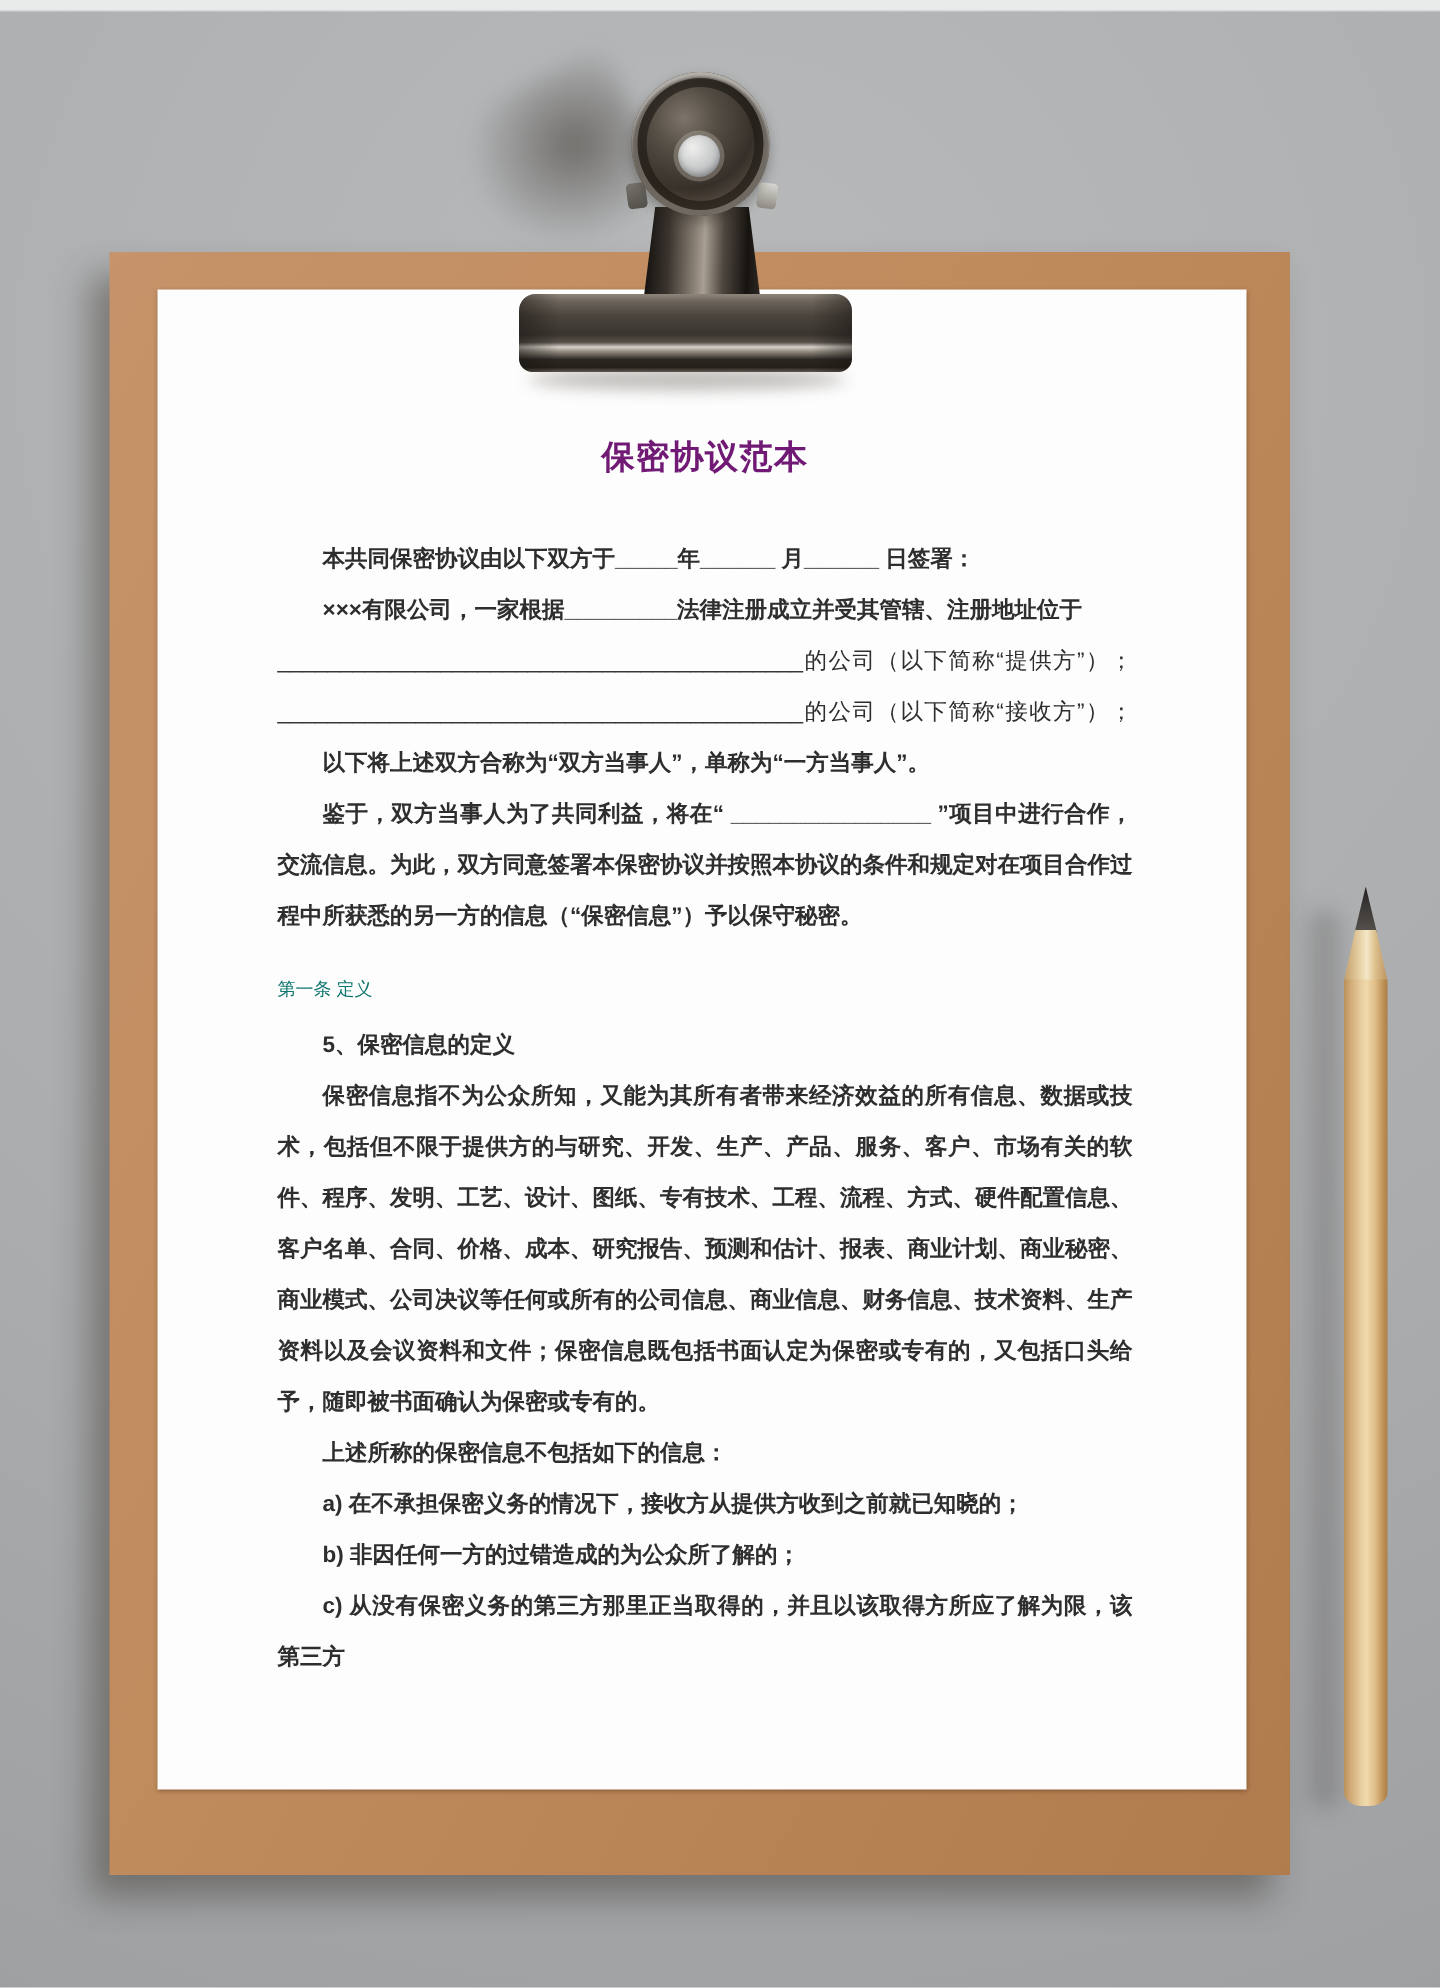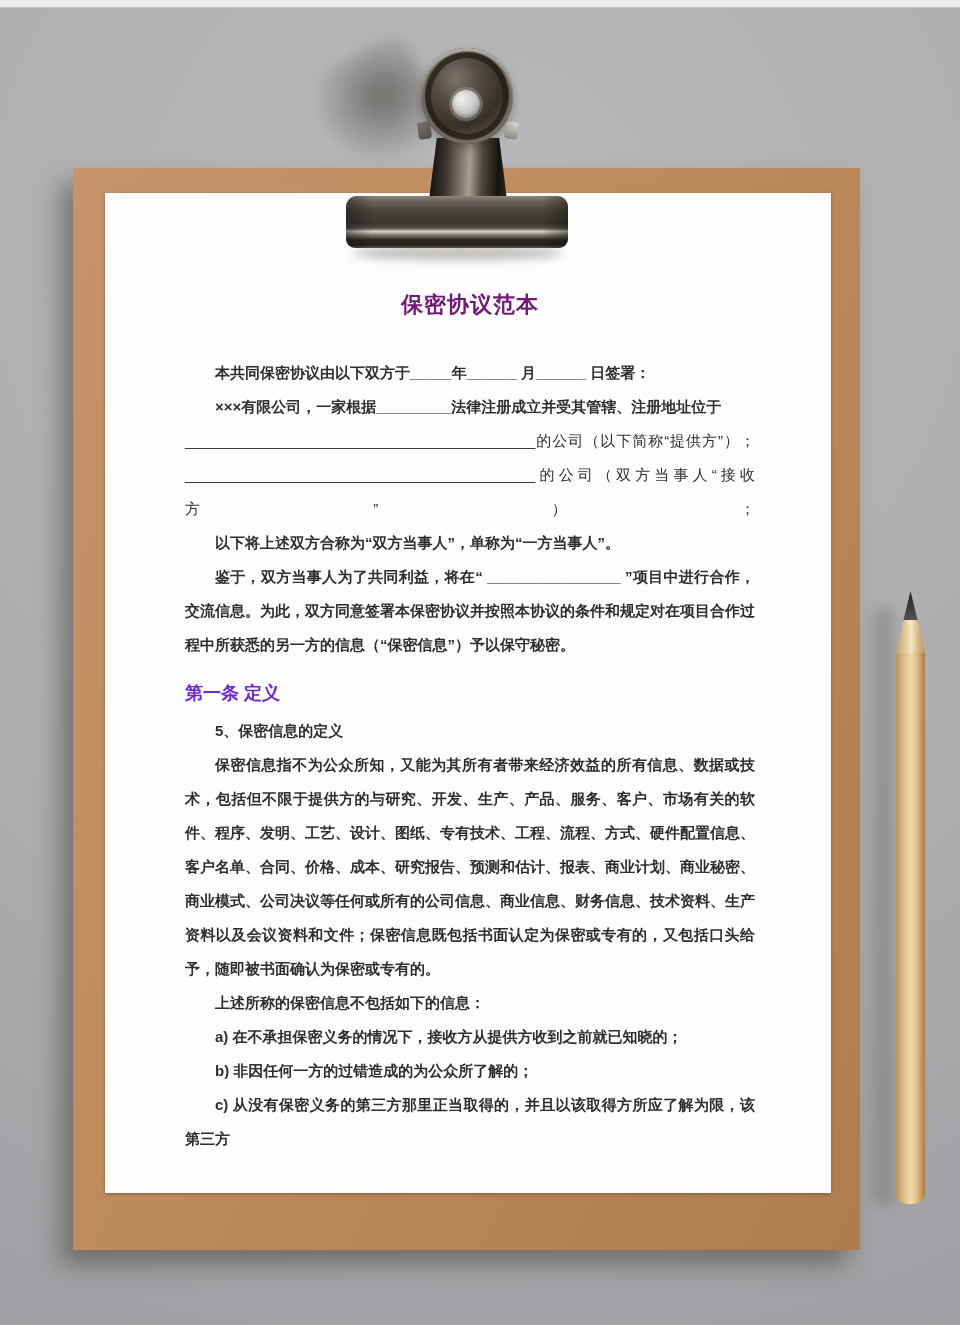--- a/index.html
+++ b/index.html
@@ -26,21 +26,21 @@
     position:absolute;left:80px;top:99px;width:570px;
     font-size:15px;line-height:34px;color:#2e2e2e;text-align:justify;
   }
   .doc-title{
     font-size:22px;line-height:26px;font-weight:bold;color:#701a75;
     text-align:center;margin:0 0 38px;letter-spacing:1px;
   }
   .para{margin:0;}
   .indent{text-indent:2em;font-weight:bold;}
   .fill{text-align-last:justify;}
-  .section-heading{font-weight:bold;margin:14px 0 4px;font-size:18px;color:#6d28d9;}
+  .section-heading{font-weight:normal;margin:14px 0 4px;font-size:12px;color:#0f766e;}
 
   
   .clip-wall-shadow{
     position:absolute;left:315px;top:52px;width:120px;height:118px;
     background:radial-gradient(ellipse at 62% 42%, rgba(55,48,40,0.55), rgba(55,48,40,0) 68%);
     filter:blur(7px);transform:rotate(-28deg);
   }
   .clamp-paper-shadow{
     position:absolute;left:352px;top:246px;width:212px;height:14px;border-radius:50%;
     background:rgba(45,35,25,0.30);filter:blur(5px);
@@ -107,21 +107,21 @@
 
 <div class="wall-strip"></div>
 
 <div class="board">
   <div class="paper">
     <div class="doc">
       <h1 class="doc-title">保密协议范本</h1>
       <p class="para indent">本共同保密协议由以下双方于_____年______ 月______ 日签署：</p>
       <p class="para indent">×××有限公司，一家根据_________法律注册成立并受其管辖、注册地址位于</p>
       <p class="para fill">__________________________________________的公司（以下简称“提供方”）；</p>
-      <p class="para fill">__________________________________________的公司（双方当事人“接收方”）；</p>
+      <p class="para fill">__________________________________________的公司（以下简称“接收方”）；</p>
       <p class="para indent">以下将上述双方合称为“双方当事人”，单称为“一方当事人”。</p>
       <p class="para indent">鉴于，双方当事人为了共同利益，将在“ ________________ ”项目中进行合作，交流信息。为此，双方同意签署本保密协议并按照本协议的条件和规定对在项目合作过程中所获悉的另一方的信息（“保密信息”）予以保守秘密。</p>
       <p class="para section-heading">第一条 定义</p>
       <p class="para indent">5、保密信息的定义</p>
       <p class="para indent">保密信息指不为公众所知，又能为其所有者带来经济效益的所有信息、数据或技术，包括但不限于提供方的与研究、开发、生产、产品、服务、客户、市场有关的软件、程序、发明、工艺、设计、图纸、专有技术、工程、流程、方式、硬件配置信息、客户名单、合同、价格、成本、研究报告、预测和估计、报表、商业计划、商业秘密、商业模式、公司决议等任何或所有的公司信息、商业信息、财务信息、技术资料、生产资料以及会议资料和文件；保密信息既包括书面认定为保密或专有的，又包括口头给予，随即被书面确认为保密或专有的。</p>
       <p class="para indent">上述所称的保密信息不包括如下的信息：</p>
       <p class="para indent">a) 在不承担保密义务的情况下，接收方从提供方收到之前就已知晓的；</p>
       <p class="para indent">b) 非因任何一方的过错造成的为公众所了解的；</p>
       <p class="para indent">c) 从没有保密义务的第三方那里正当取得的，并且以该取得方所应了解为限，该第三方</p>
     </div>

